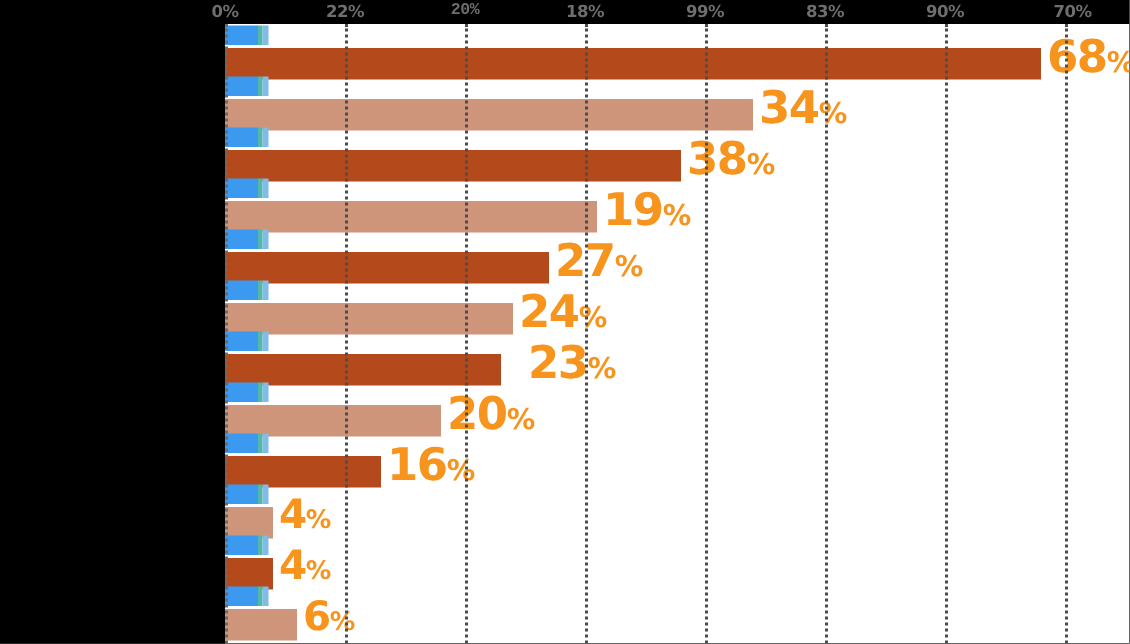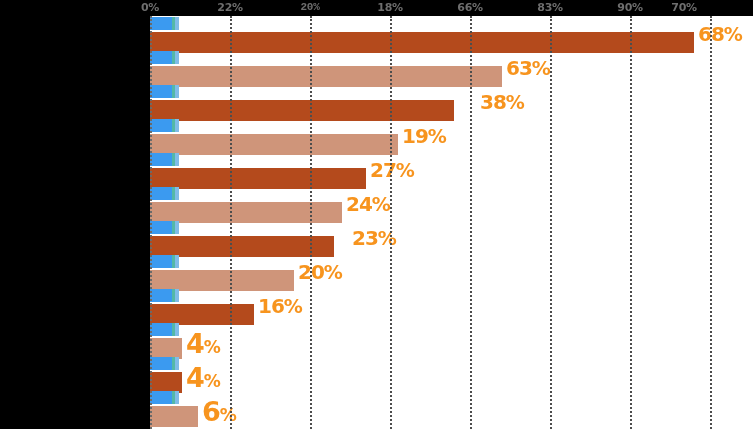--- a/index.html
+++ b/index.html
@@ -26,21 +26,21 @@
   .row{position:absolute;left:150px;}
   .bar{position:absolute;left:0;top:0;height:100%;}
 
   
   .microbar{position:absolute;left:150px;height:13px;display:flex;}
   .seg{height:100%;}
 
   
   .dlabel{position:absolute;white-space:nowrap;color:#F7941E;
      font-family:"DejaVu Sans",sans-serif;font-weight:bold;line-height:1;}
-  .dlabel .num{font-size:20px;letter-spacing:-1px;}
+  .dlabel .num{font-size:30px;letter-spacing:-1px;}
   .dlabel .pct{font-size:19px;letter-spacing:-1px;}
   .dlabel.small .num{font-size:27px;}
   .dlabel.small .pct{font-size:17px;}
 </style>
 </head>
 <body>
 
 <div id="chart-root">
 
   <div class="plot-area"></div>
@@ -152,39 +152,39 @@
         <div class="seg" style="width: 9.72222%; background: rgb(83, 184, 168);"></div>
         <div class="seg" style="width: 12.5%; background: rgb(127, 188, 232);"></div>
       </div>
       <div class="row" style="top: 390px; height: 21px; width: 48px;">
         <div class="bar" style="width: 100%; background: rgb(207, 149, 122);"></div>
       </div>
     </div>
 
   <div id="dlabels">
       <div class="dlabel" style="left: 698px; top: 24px;"><span class="num">68</span><span class="pct">%</span></div>
-      <div class="dlabel" style="left: 506px; top: 58px;"><span class="num">63</span><span class="pct">%</span></div>
-      <div class="dlabel" style="left: 480px; top: 92px;"><span class="num">38</span><span class="pct">%</span></div>
+      <div class="dlabel" style="left: 506px; top: 58px;"><span class="num">34</span><span class="pct">%</span></div>
+      <div class="dlabel" style="left: 458px; top: 92px;"><span class="num">38</span><span class="pct">%</span></div>
       <div class="dlabel" style="left: 402px; top: 126px;"><span class="num">19</span><span class="pct">%</span></div>
       <div class="dlabel" style="left: 370px; top: 160px;"><span class="num">27</span><span class="pct">%</span></div>
       <div class="dlabel" style="left: 346px; top: 194px;"><span class="num">24</span><span class="pct">%</span></div>
       <div class="dlabel" style="left: 352px; top: 228px;"><span class="num">23</span><span class="pct">%</span></div>
       <div class="dlabel" style="left: 298px; top: 262px;"><span class="num">20</span><span class="pct">%</span></div>
       <div class="dlabel" style="left: 258px; top: 296px;"><span class="num">16</span><span class="pct">%</span></div>
       <div class="dlabel small" style="left: 186px; top: 330px;"><span class="num">4</span><span class="pct">%</span></div>
       <div class="dlabel small" style="left: 186px; top: 364px;"><span class="num">4</span><span class="pct">%</span></div>
       <div class="dlabel small" style="left: 202px; top: 398px;"><span class="num">6</span><span class="pct">%</span></div>
     </div>
 
   <div class="axis-band">
     <div id="ticks">
         <div class="tick-label" style="left: 150px;">0%</div>
         <div class="tick-label" style="left: 230px;">22%</div>
         <div class="tick-label" style="left: 310px; font-family: Liberation Mono, monospace;">20%</div>
         <div class="tick-label" style="left: 390px;">18%</div>
-        <div class="tick-label" style="left: 470px;">66%</div>
+        <div class="tick-label" style="left: 470px;">99%</div>
         <div class="tick-label" style="left: 550px;">83%</div>
         <div class="tick-label" style="left: 630px;">90%</div>
-        <div class="tick-label" style="left: 684px;">70%</div>
+        <div class="tick-label" style="left: 715px;">70%</div>
       </div>
   </div>
 
 </div>
 
 </body></html>

